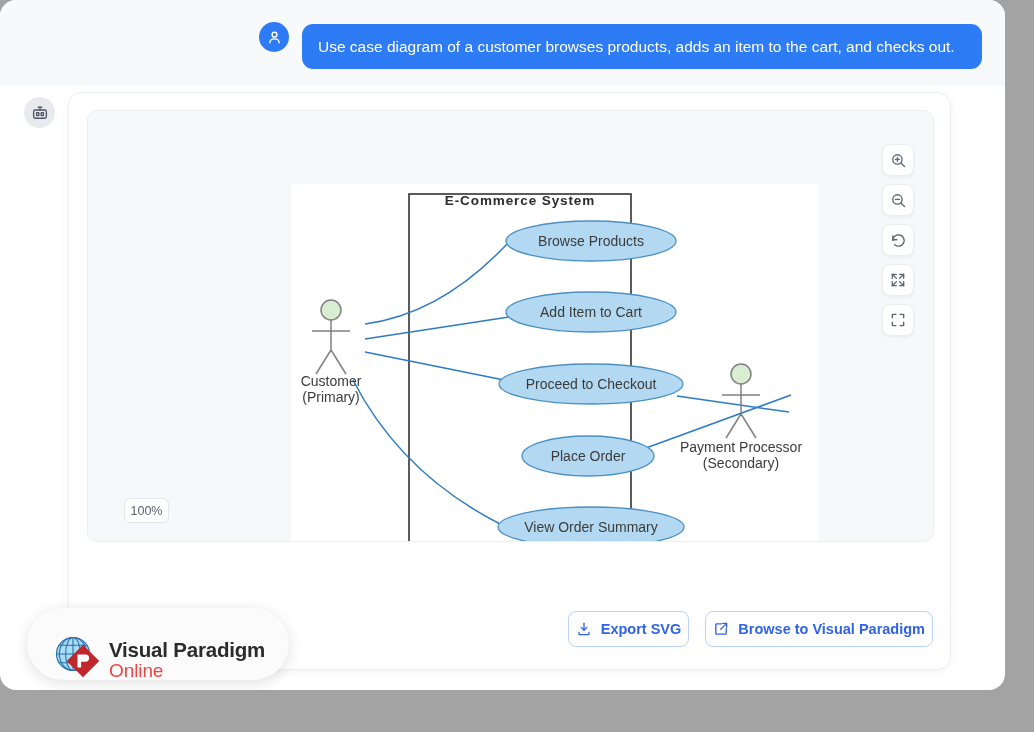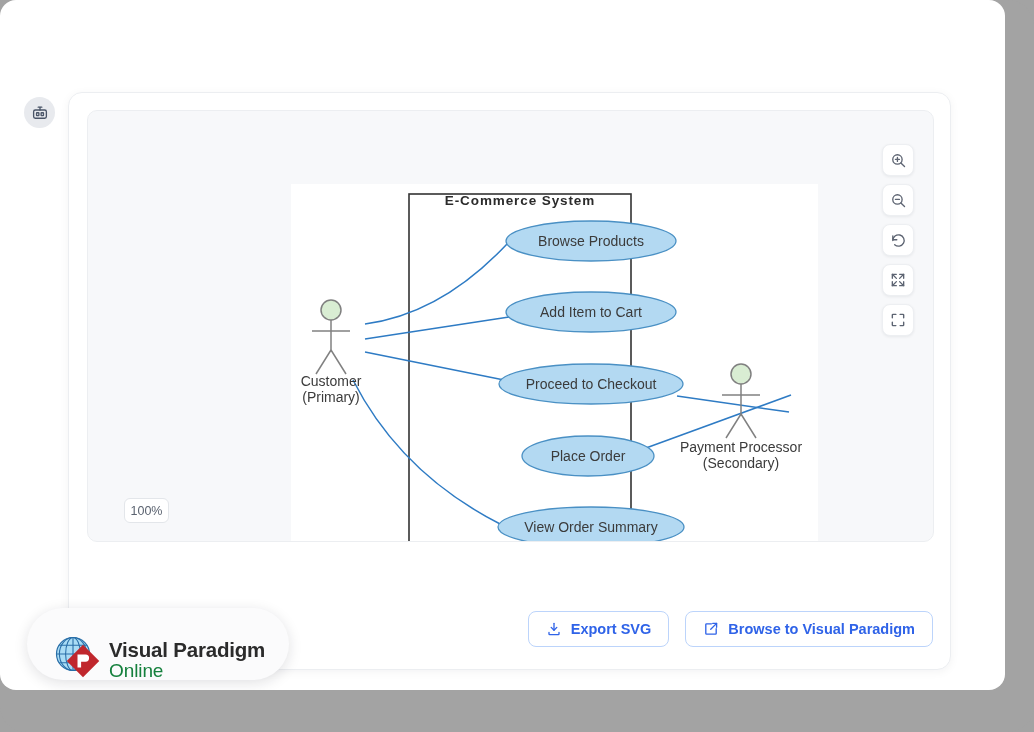--- a/index.html
+++ b/index.html
@@ -168,21 +168,21 @@
     height: 36px;
     border: 1px solid #bcd4fb;
     border-radius: 8px;
     background: #ffffff;
     color: #2f63e8;
     font-size: 14.5px;
     font-weight: bold;
     display: flex;
     align-items: center;
     gap: 9px;
-    padding: 0 17px;
+    padding: 0 7px;
     cursor: pointer;
     white-space: nowrap;
   }
   .action-btn svg { display: block; flex: none; }
 
   
   .vp-logo-pill {
     position: absolute;
     left: 27px; top: 608px;
     width: 262px;
@@ -199,31 +199,42 @@
   .vp-mark svg { display: block; }
   .vp-wordmark { line-height: 1.02; }
   .vp-line1 {
     font-size: 20.5px;
     font-weight: bold;
     color: #2b2b2b;
     letter-spacing: -0.2px;
   }
   .vp-line2 {
     font-size: 19px;
-    color: #15803d;
+    color: #ef4444;
     letter-spacing: -0.1px;
   }
 </style>
 </head>
 <body>
 
 <div class="device-frame">
 
   <div class="app-window">
 
+    <div class="chat-area">
+
+      <div class="user-avatar">
+        <svg width="17" height="17" viewBox="0 0 24 24" fill="none" stroke="#ffffff" stroke-width="2" stroke-linecap="round" stroke-linejoin="round">
+          <circle cx="12" cy="8" r="3.4"></circle>
+          <path d="M5.5 19.5c0-3.6 2.9-5.6 6.5-5.6s6.5 2 6.5 5.6"></path>
+        </svg>
+      </div>
+
+      <div class="user-bubble">Use case diagram of a customer browses products, adds an item to the cart, and checks out.</div>
+    </div>
 
     <div class="bot-avatar">
       <svg width="18" height="18" viewBox="0 0 24 24" fill="none" stroke="#4a5568" stroke-width="1.8" stroke-linecap="round" stroke-linejoin="round">
         <rect x="3.5" y="8" width="17" height="11" rx="2.2"></rect>
         <path d="M12 8V4.6"></path>
         <path d="M9.6 4.2h4.8"></path>
         <rect x="7.4" y="11.6" width="3.1" height="3.8" rx="0.5"></rect>
         <rect x="13.5" y="11.6" width="3.1" height="3.8" rx="0.5"></rect>
       </svg>
     </div>

